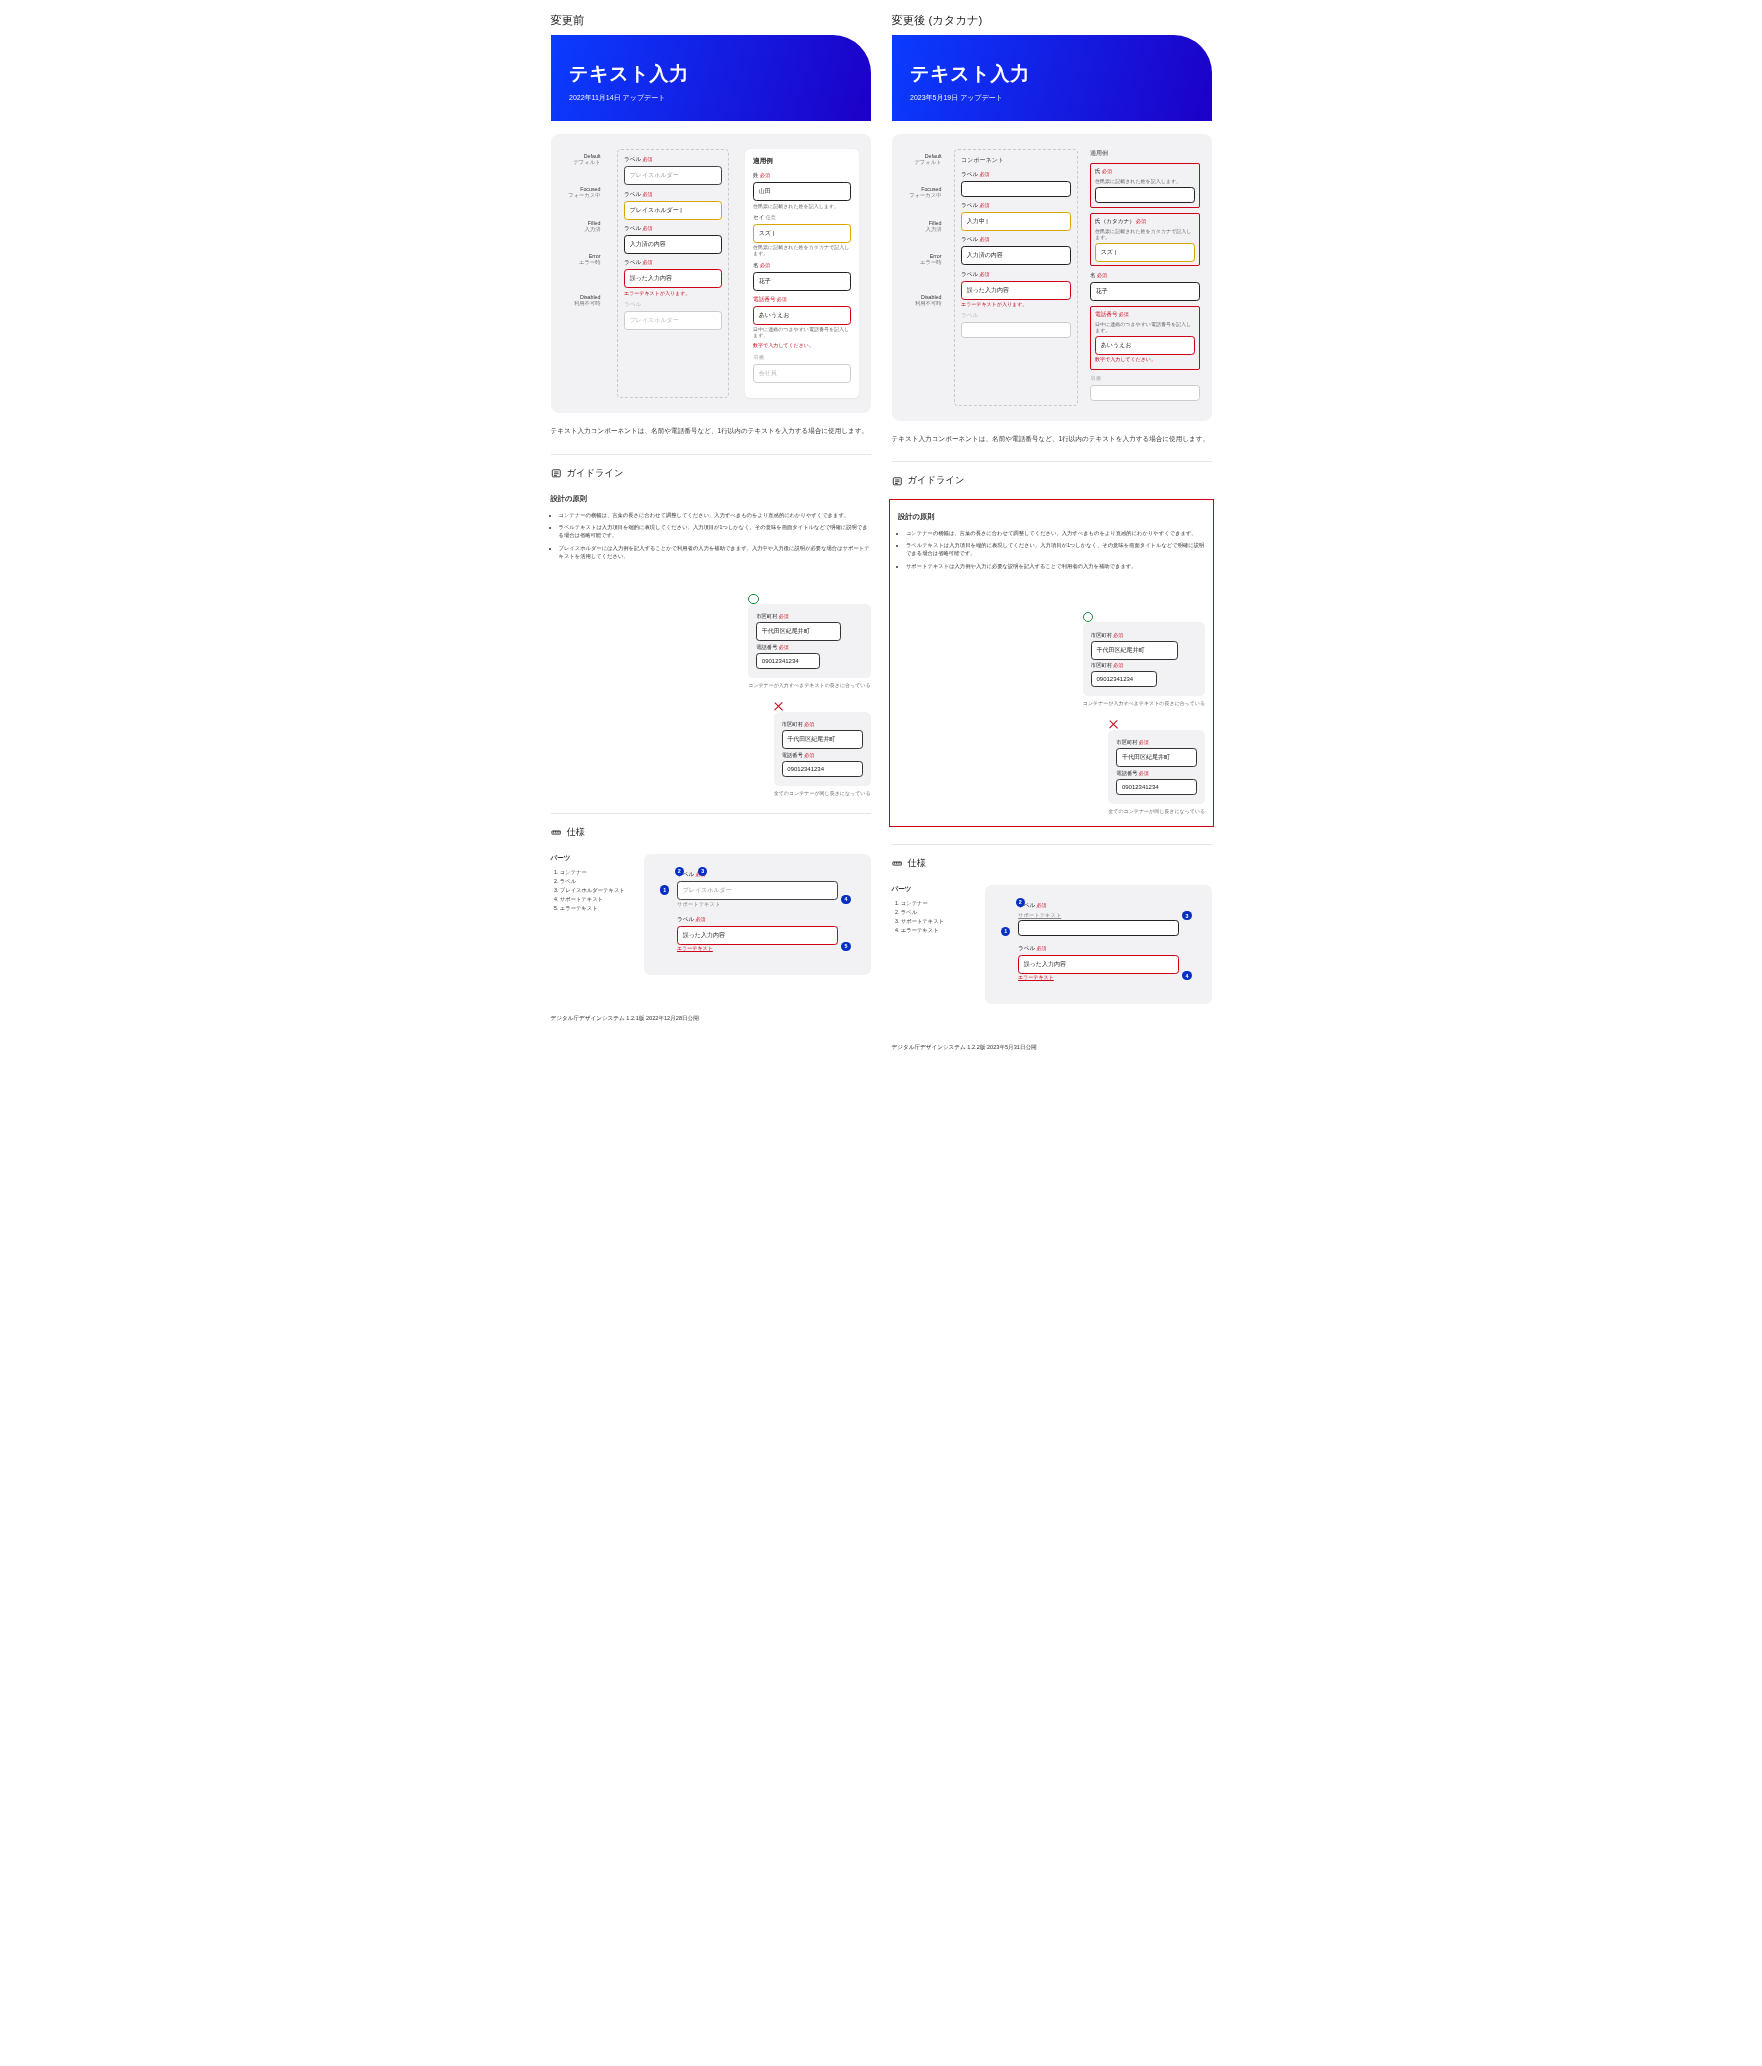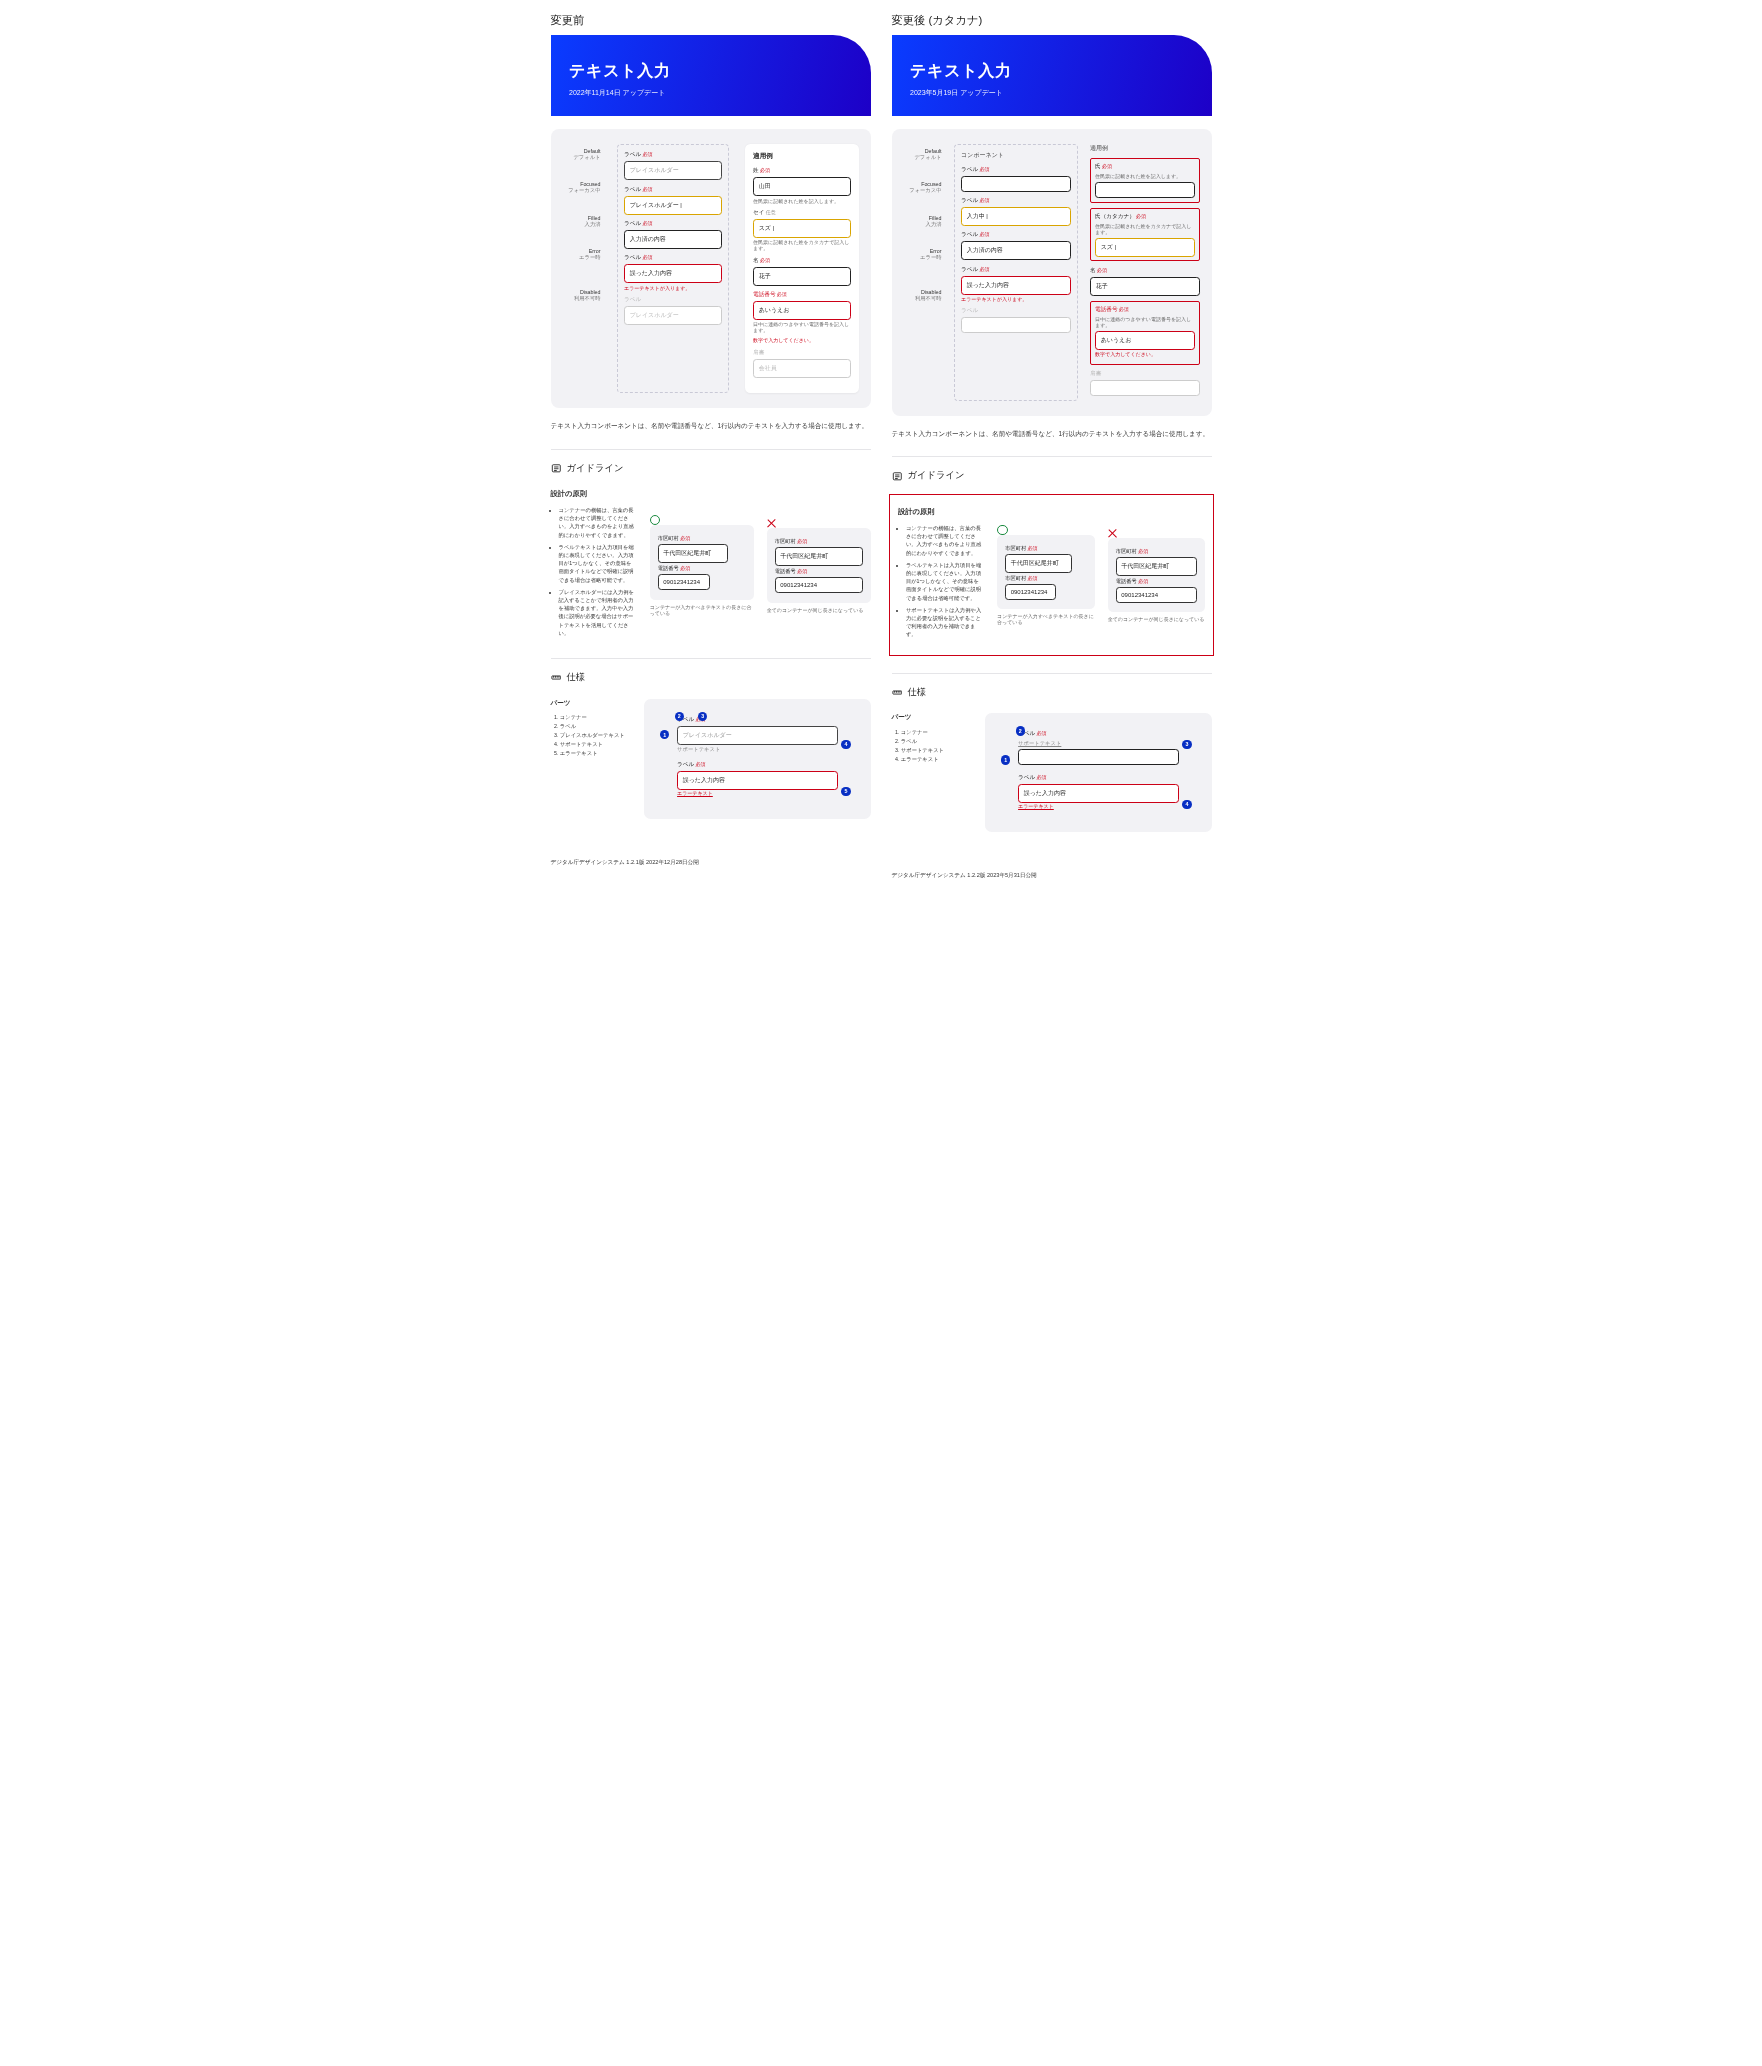--- a/index.html
+++ b/index.html
@@ -4,21 +4,21 @@
 <style>
   * { box-sizing: border-box; margin: 0; padding: 0; }
   body { font-family: "Helvetica Neue", Arial, "Hiragino Kaku Gothic ProN", "Hiragino Sans", Meiryo, sans-serif; background: #fff; color: #222; font-size: 8.6px; }
   .page { width: 669px; margin: 0 auto; padding: 13.2px 4px 26.5px; }
   .cols { display: flex; gap: 21px; }
   .col { flex: 1 1 0; min-width: 0; }
   .col-title { font-size: 11.3px; font-weight: 500; margin-bottom: 6.6px; }
 
   
   .hero { background: linear-gradient(105deg, #0a3cff 0%, #1d00c7 100%); color: #fff; border-radius: 0 38px 0 0; padding: 26.5px 18.5px 18.5px; margin-bottom: 13.2px; }
-  .hero h1 { font-size: 16px; font-weight: 600; margin-bottom: 5.3px; letter-spacing: 0.7px; }
+  .hero h1 { font-size: 19px; font-weight: 600; margin-bottom: 5.3px; letter-spacing: 0.7px; }
   .hero .date { font-size: 7px; opacity: .95; }
 
   
   .panel { background: #f2f2f5; border-radius: 8px; padding: 14.6px 12px; display: flex; gap: 16px; margin-bottom: 10.6px; }
   .state-col { flex: 0 0 38px; font-size: 5.3px; color: #555; text-align: right; }
   .state-col .en { display:block; color:#333; font-weight:500;}
   .state-col .jp { display:block; color:#777;}
   .state-col .st { margin-bottom: 20.5px; }
   .state-col .st:first-child { margin-top: 4px; }
 
@@ -45,21 +45,21 @@
   .red-outline { border:0.9px solid #cc0016; border-radius:2px; padding:4px 4px 1.3px; margin-bottom:5.3px;}
 
   .body-desc { font-size:6.6px; color:#333; margin:13.2px 0 17px; line-height:1.6;}
 
   .divider { border:none; border-top:0.7px solid #e5e5e8; margin:0;}
 
   .sect-h { display:flex; align-items:center; gap:5.3px; font-size:9.3px; font-weight:500; padding:12px 0 14.6px;}
   .sect-h svg { width:10.6px; height:10.6px;}
 
   
-  .guidelines { display:flex; gap:13.2px; align-items:center;}
+  .guidelines { display:flex; gap:13.2px; align-items:flex-end;flex-direction:column;}
   .guidelines.outlined { border:1.3px solid #cc0016; padding:12px 8px; margin:-2.6px -2.6px 0;}
   .g-text { flex:0 0 86px; font-size:5.3px; color:#333;}
   .g-text h4 { font-size:7.3px; font-weight:600; margin-bottom:6.6px;}
   .g-text ul { padding-left:8px; line-height:1.55;}
   .g-text li { margin-bottom:4px;}
 
   .g-ex { flex:1; }
   .g-card { background:#f2f2f5; border-radius:5.3px; padding:9.3px 8px 6.6px;}
   .g-card .lbl.mini { font-size:5.3px;}
   .g-card .tf { border-color:#333;}

